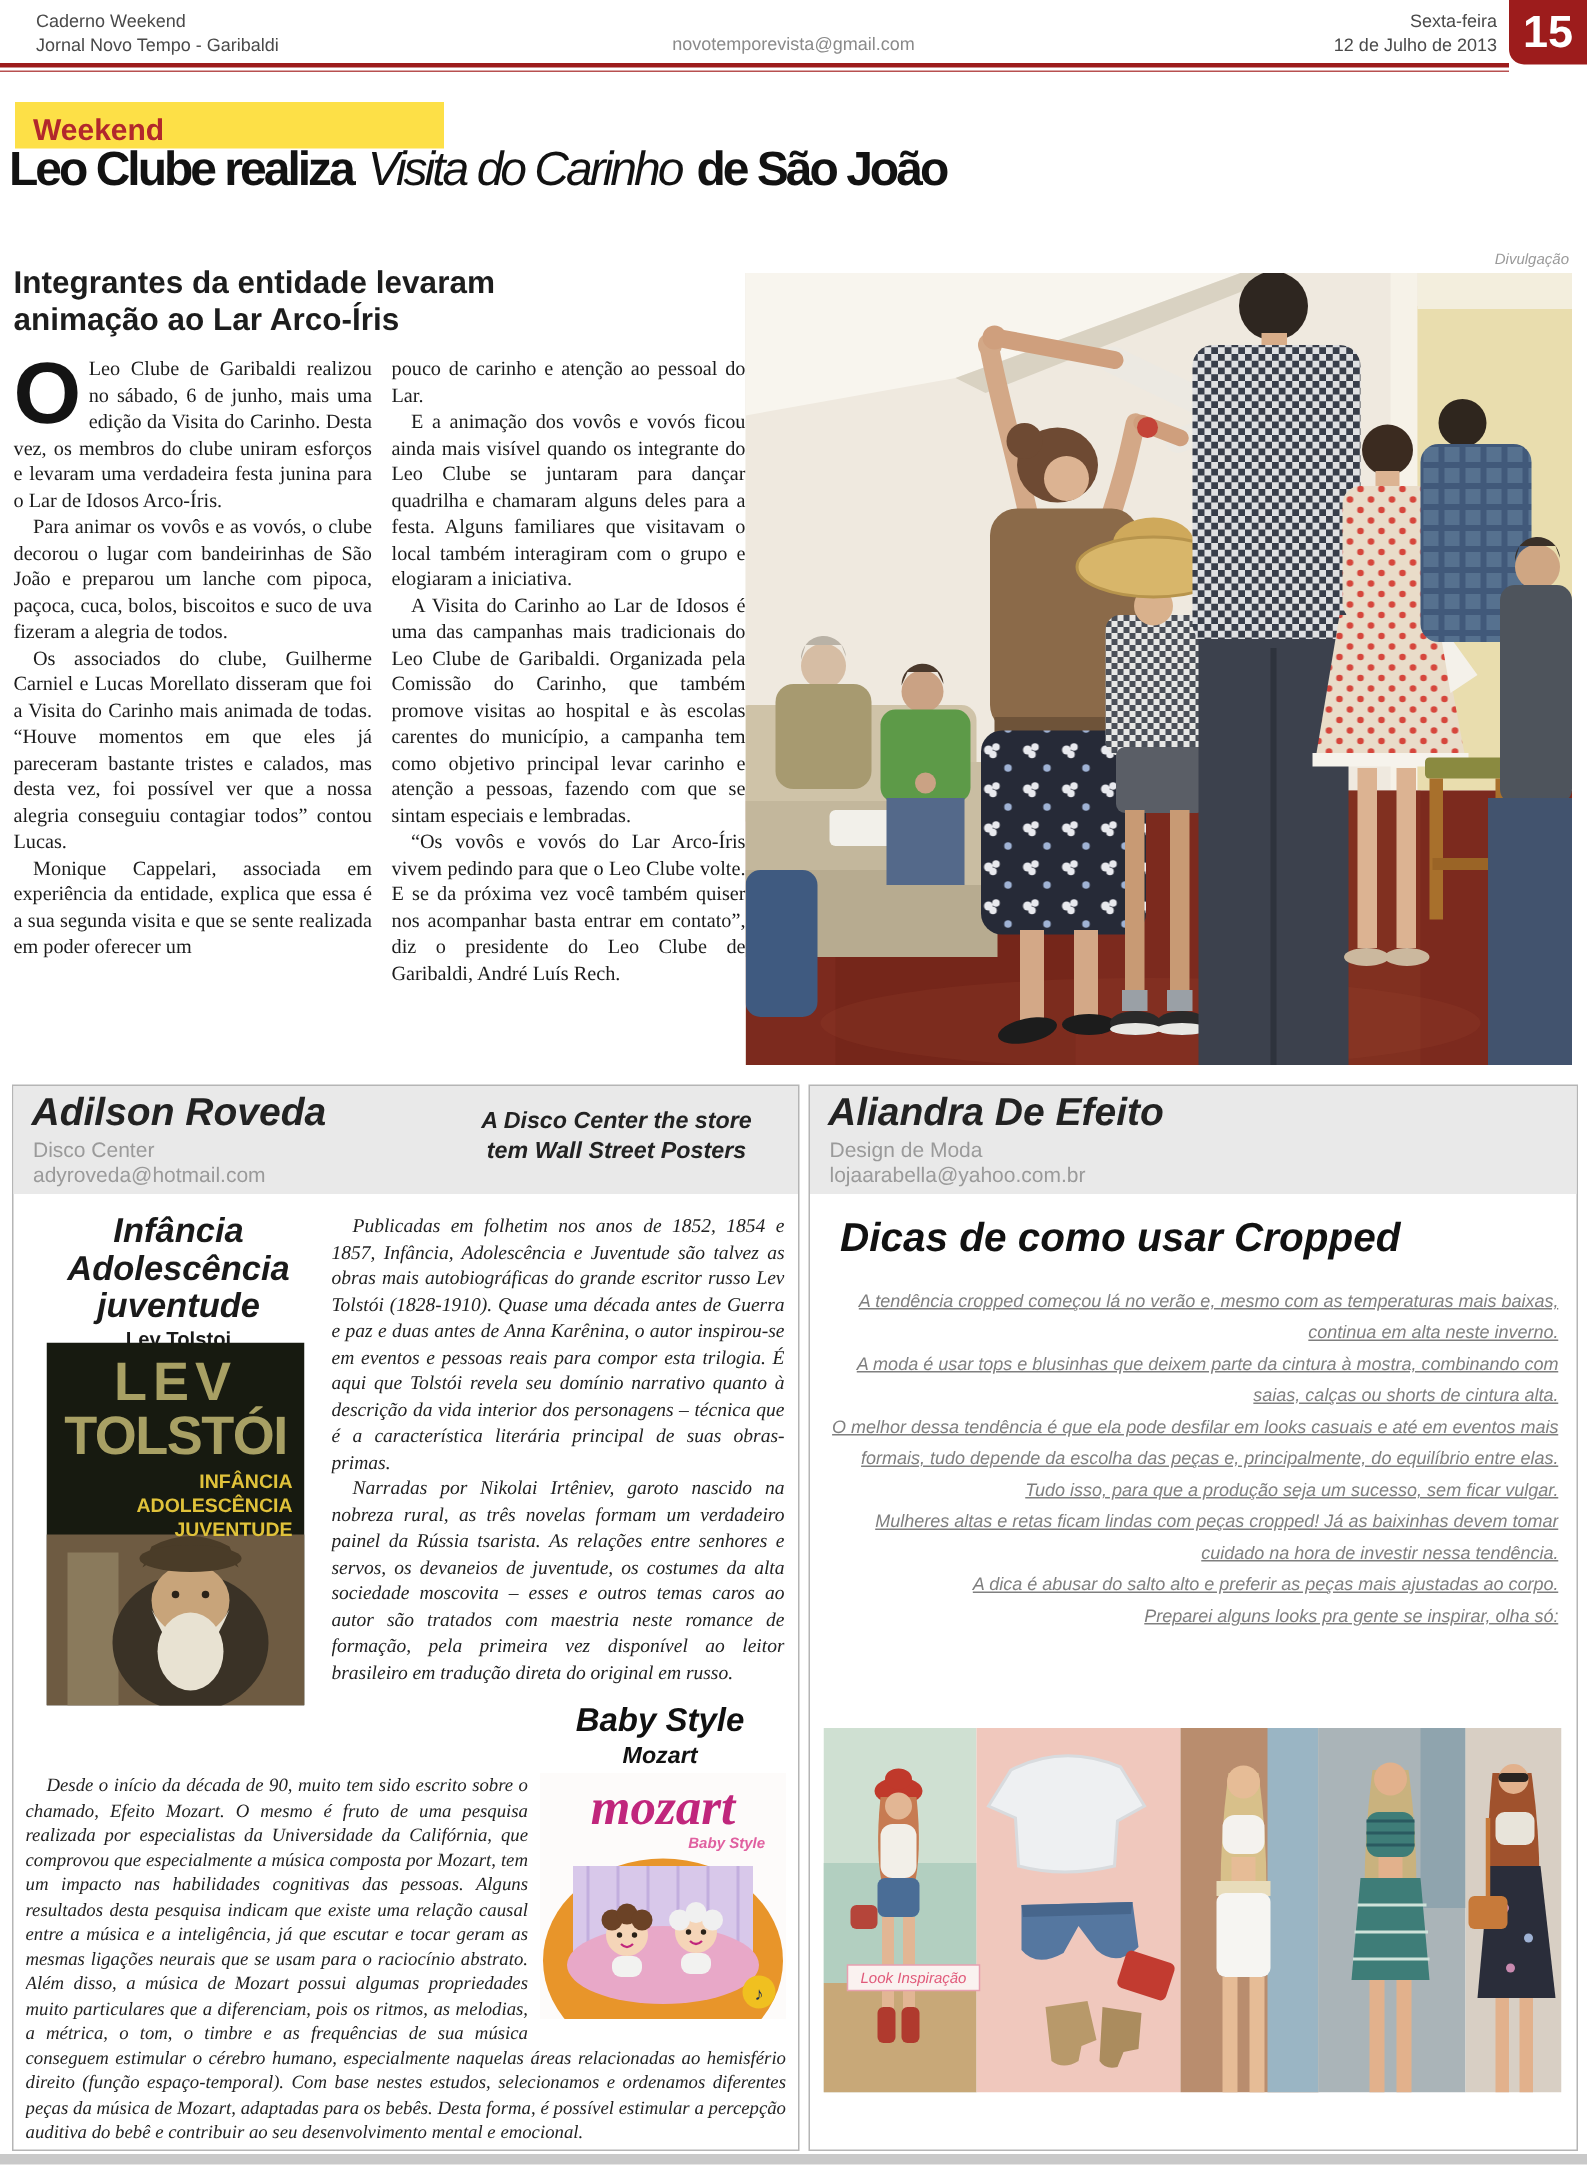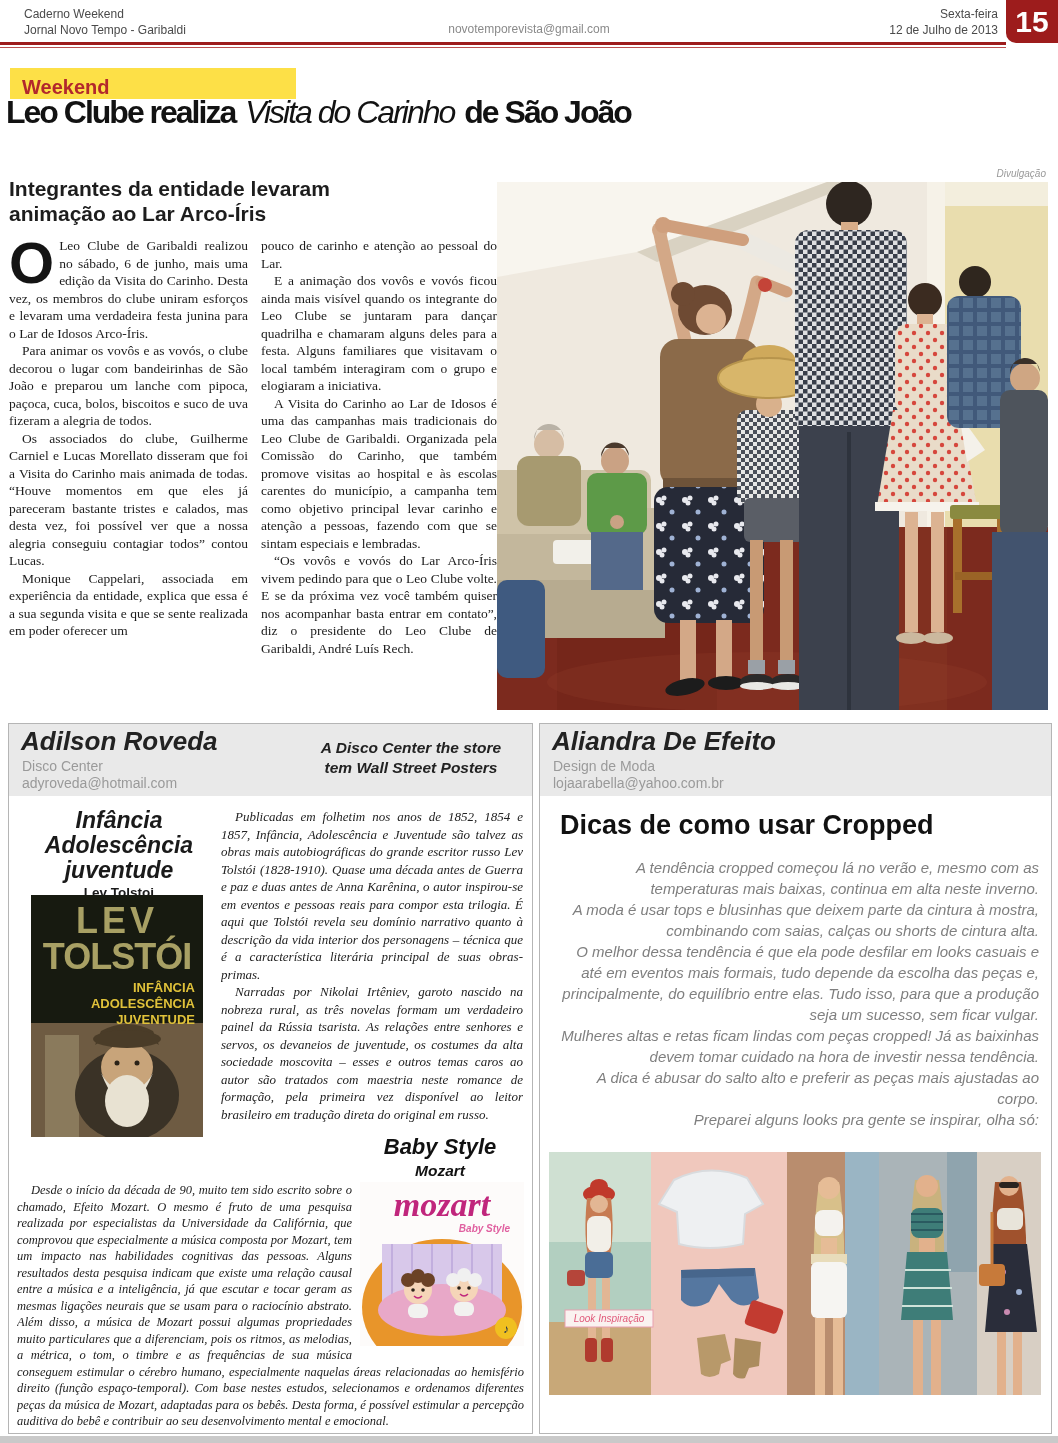--- a/index.html
+++ b/index.html
@@ -54,23 +54,23 @@
   .review p{margin:0;text-indent:14px;}
   .baby-head{position:absolute;left:345px;top:410px;width:172px;text-align:center;}
   .baby-title{font-size:22px;font-weight:bold;font-style:italic;color:#111;}
   .baby-sub{font-size:15.5px;font-weight:bold;font-style:italic;color:#111;margin-top:2px;}
   .mozart-flow{position:absolute;left:8px;top:458px;width:507px;height:245px;overflow:hidden;
                font-family:"Liberation Serif",serif;font-style:italic;font-size:12.5px;line-height:16.5px;
                text-align:justify;color:#222;}
   .mozart-flow .album{float:right;width:164px;height:164px;margin:0 0 4px 8px;}
   .mozart-flow p{margin:0;text-indent:14px;}
   .fashion-headline{position:absolute;left:20px;top:86px;margin:0;font-size:27px;font-weight:bold;
-                    color:#111;}
+                    font-style:italic;color:#111;}
   .fashion-body{position:absolute;left:12px;top:133px;width:487px;height:293px;overflow:hidden;
-                text-align:right;font-style:italic;font-size:15px;line-height:21px;color:#7f7f7f;}
+                text-align:right;font-style:italic;font-size:12px;line-height:21px;color:#7f7f7f;text-decoration:underline;}
   .fashion-body p{margin:0;}
   .collage{position:absolute;left:9px;top:428px;width:492px;height:243px;}
   .bottom-strip{position:absolute;left:0;top:1436px;width:1058px;height:7px;background:#c9c9c9;}
 </style>
 </head>
 <body>
 
 <div class="page">
 
   <div class="mast-left">

